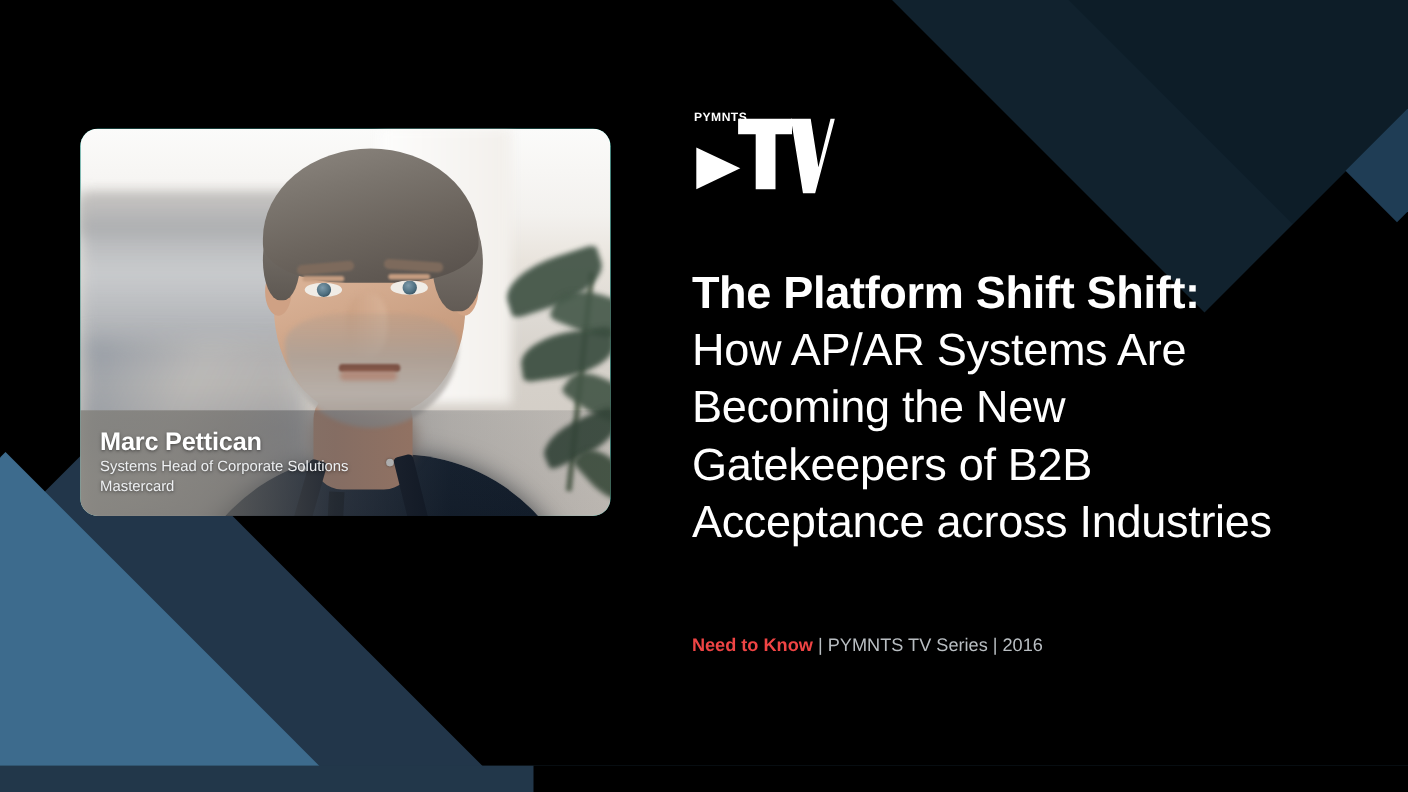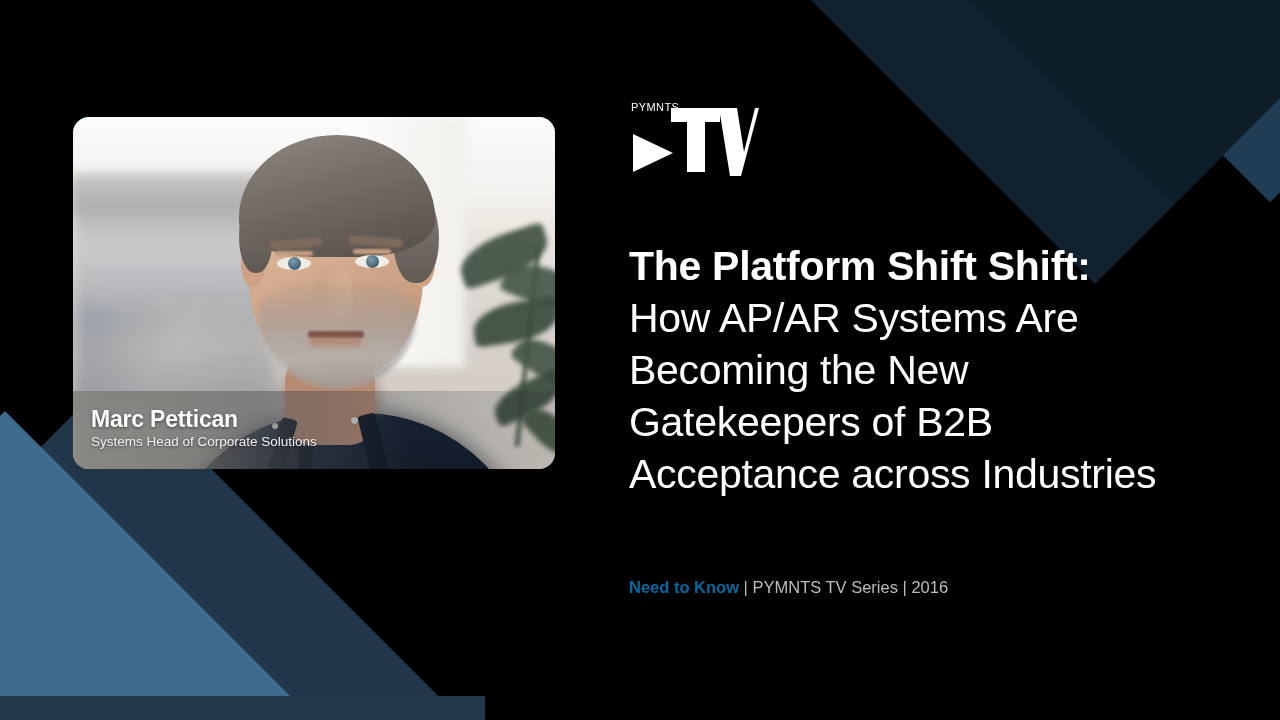--- a/index.html
+++ b/index.html
@@ -384,21 +384,21 @@
     left: 0;
     top: 100px;
     width: 130px;
     height: 76px;
   }
   #logo .pymnts {
     position: absolute;
     left: 2px; top: 2px;
     color: #ffffff;
     font-size: 11px;
-    font-weight: normal;
+    font-weight: bold;
     letter-spacing: 0.4px;
     line-height: 1;
   }
   #logo .tv-mark {
     position: absolute;
     left: 0; top: 0;
     width: 130px; height: 76px;
   }
 
   
@@ -419,21 +419,21 @@
 
   
   #footer {
     position: absolute;
     left: 0;
     top: 578px;
     font-size: 16.5px;
     line-height: 1.2;
     white-space: nowrap;
   }
-  #footer .fw-bold { color: #0369a1; font-weight: bold; margin-top: 34px; }
+  #footer .fw-bold { color: #ef4444; font-weight: bold; margin-top: 34px; }
   #footer .fw-rest { color: #b9bec2; }
 </style>
 </head>
 <body>
 
 <div id="stage">
 
   <div class="bg-layer">
     <div class="diamond d-tr-dark"></div>
     <div class="diamond d-tr-dark3"></div>
@@ -493,20 +493,21 @@
     <div class="collar-l"></div>
     <div class="collar-r"></div>
     <div class="placket"></div>
     <div class="shirt-btn btn-1"></div>
     <div class="shirt-btn btn-2"></div>
     <div class="shirt-btn btn-3"></div>
 
     <div id="name-plate">
       <div class="nm">Marc Pettican</div>
       <div class="role">Systems Head of Corporate Solutions</div>
+      <div class="org">Mastercard</div>
     </div>
   </div>
 
   <div id="right-col">
 
     <div id="logo">
       <span class="pymnts">PYMNTS</span>
       <svg class="tv-mark" viewBox="0 0 130 76">
 
         <polygon points="4,34 4,72 44,53" fill="#ffffff"></polygon>

